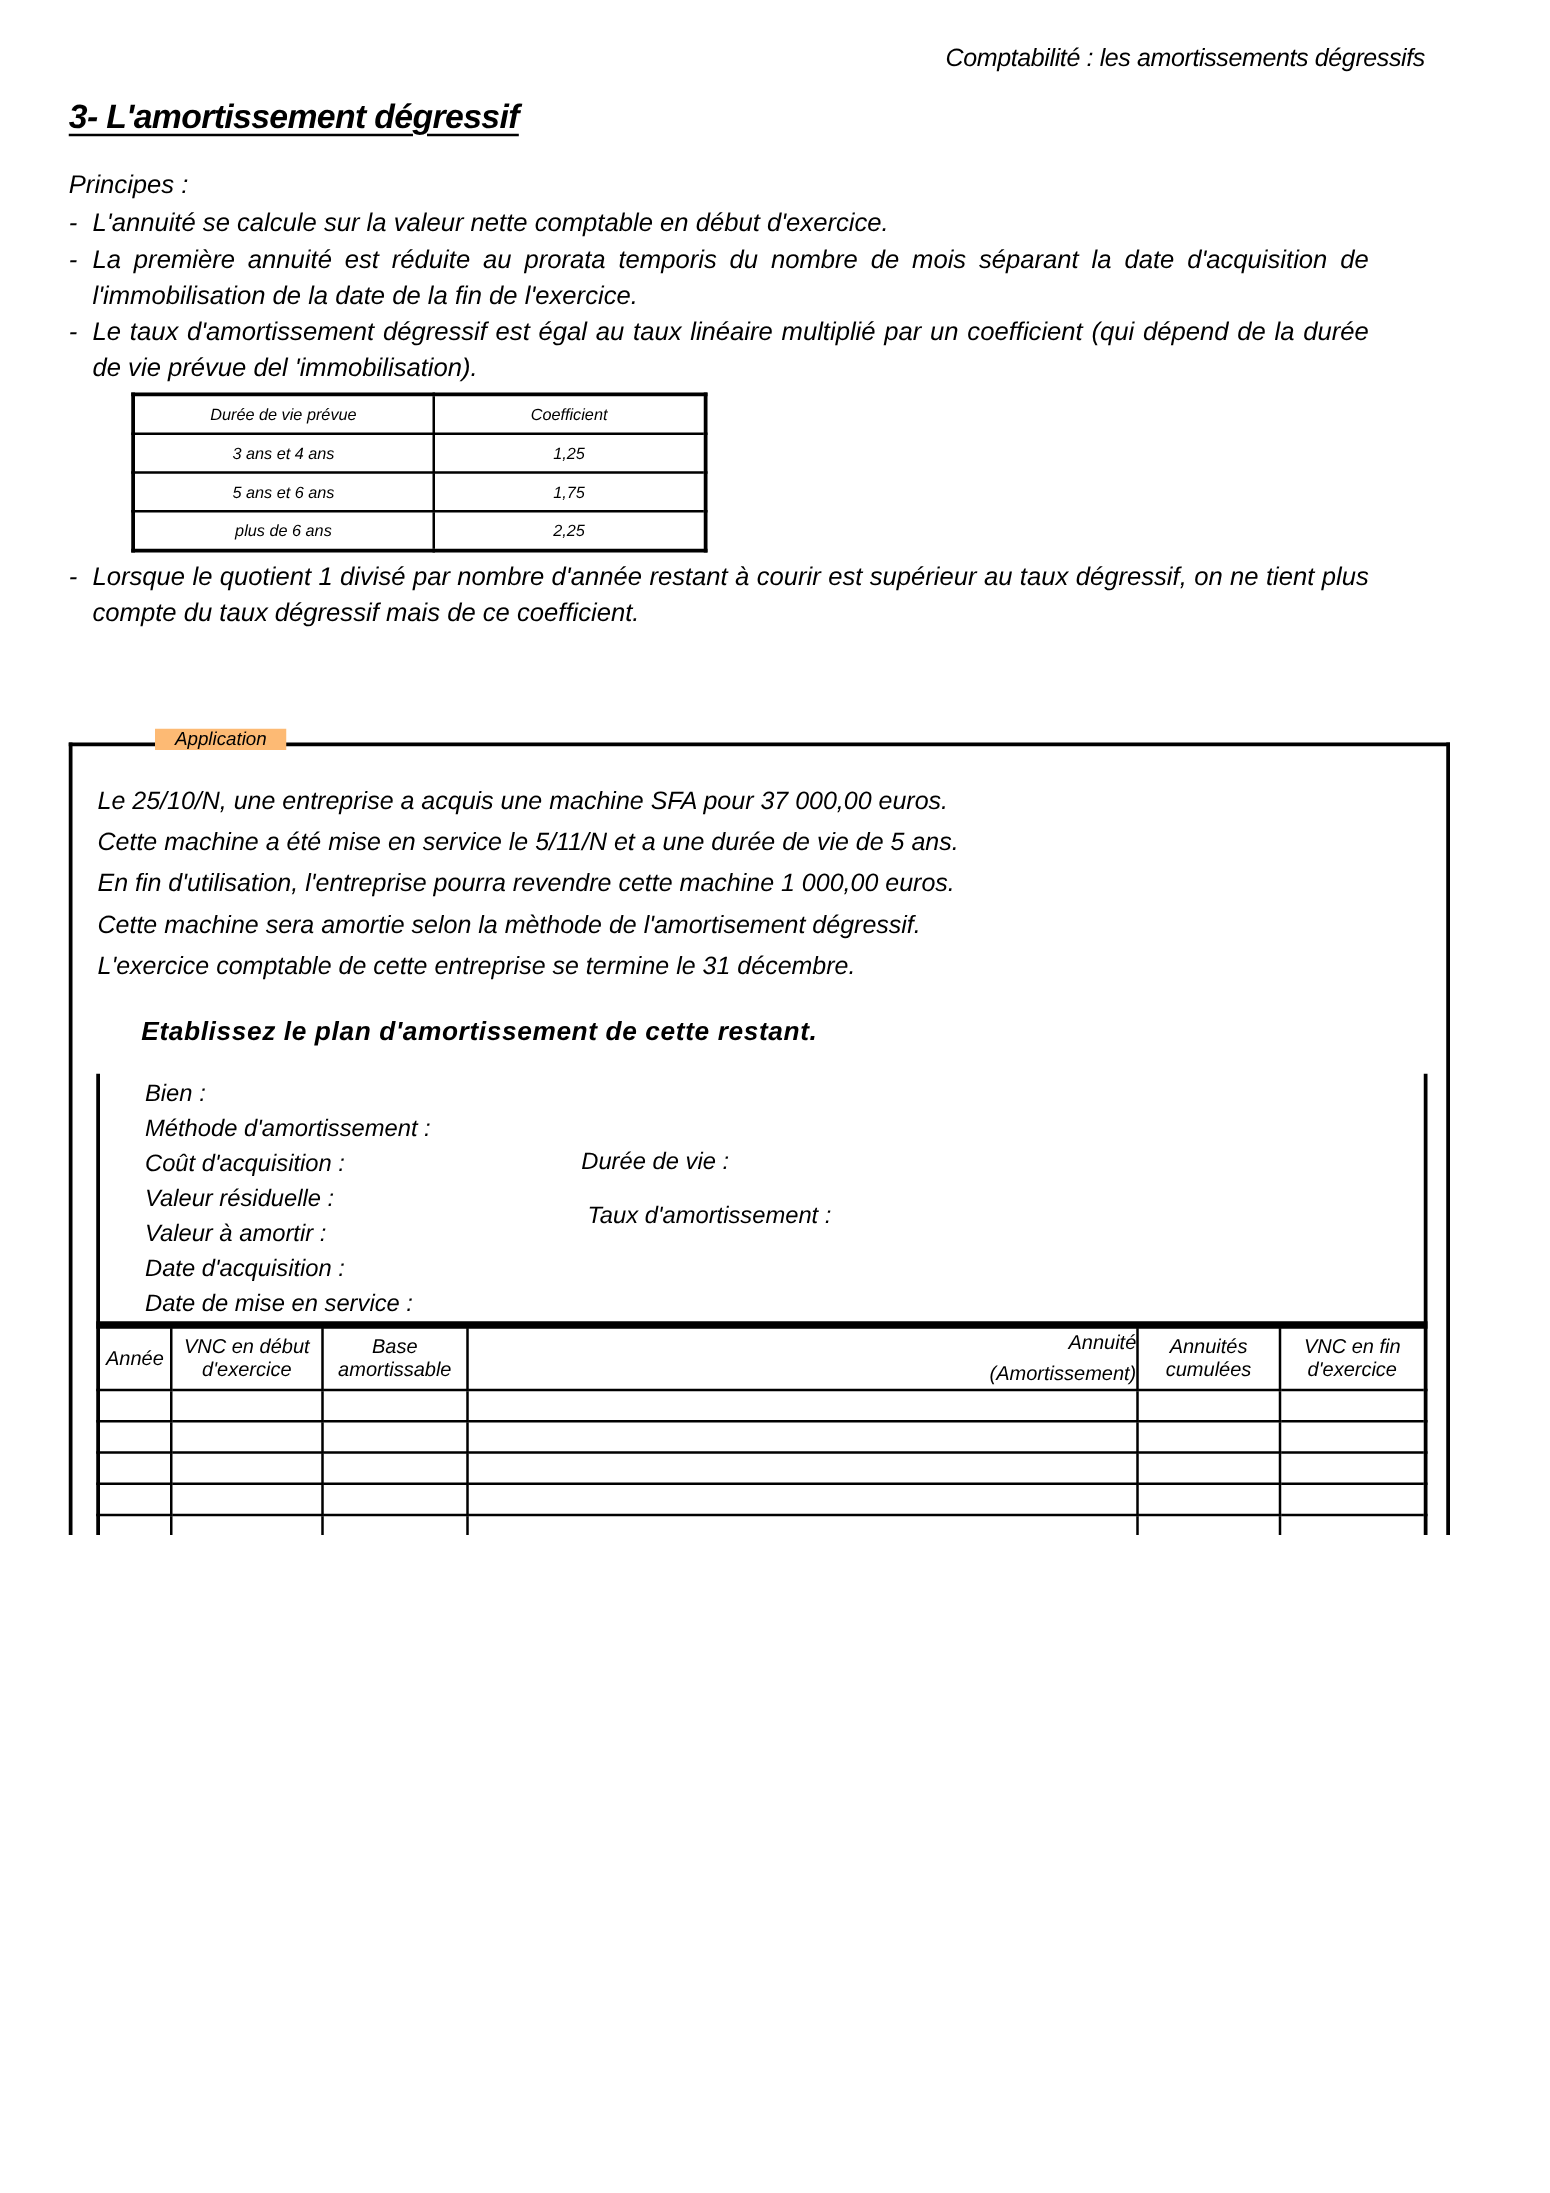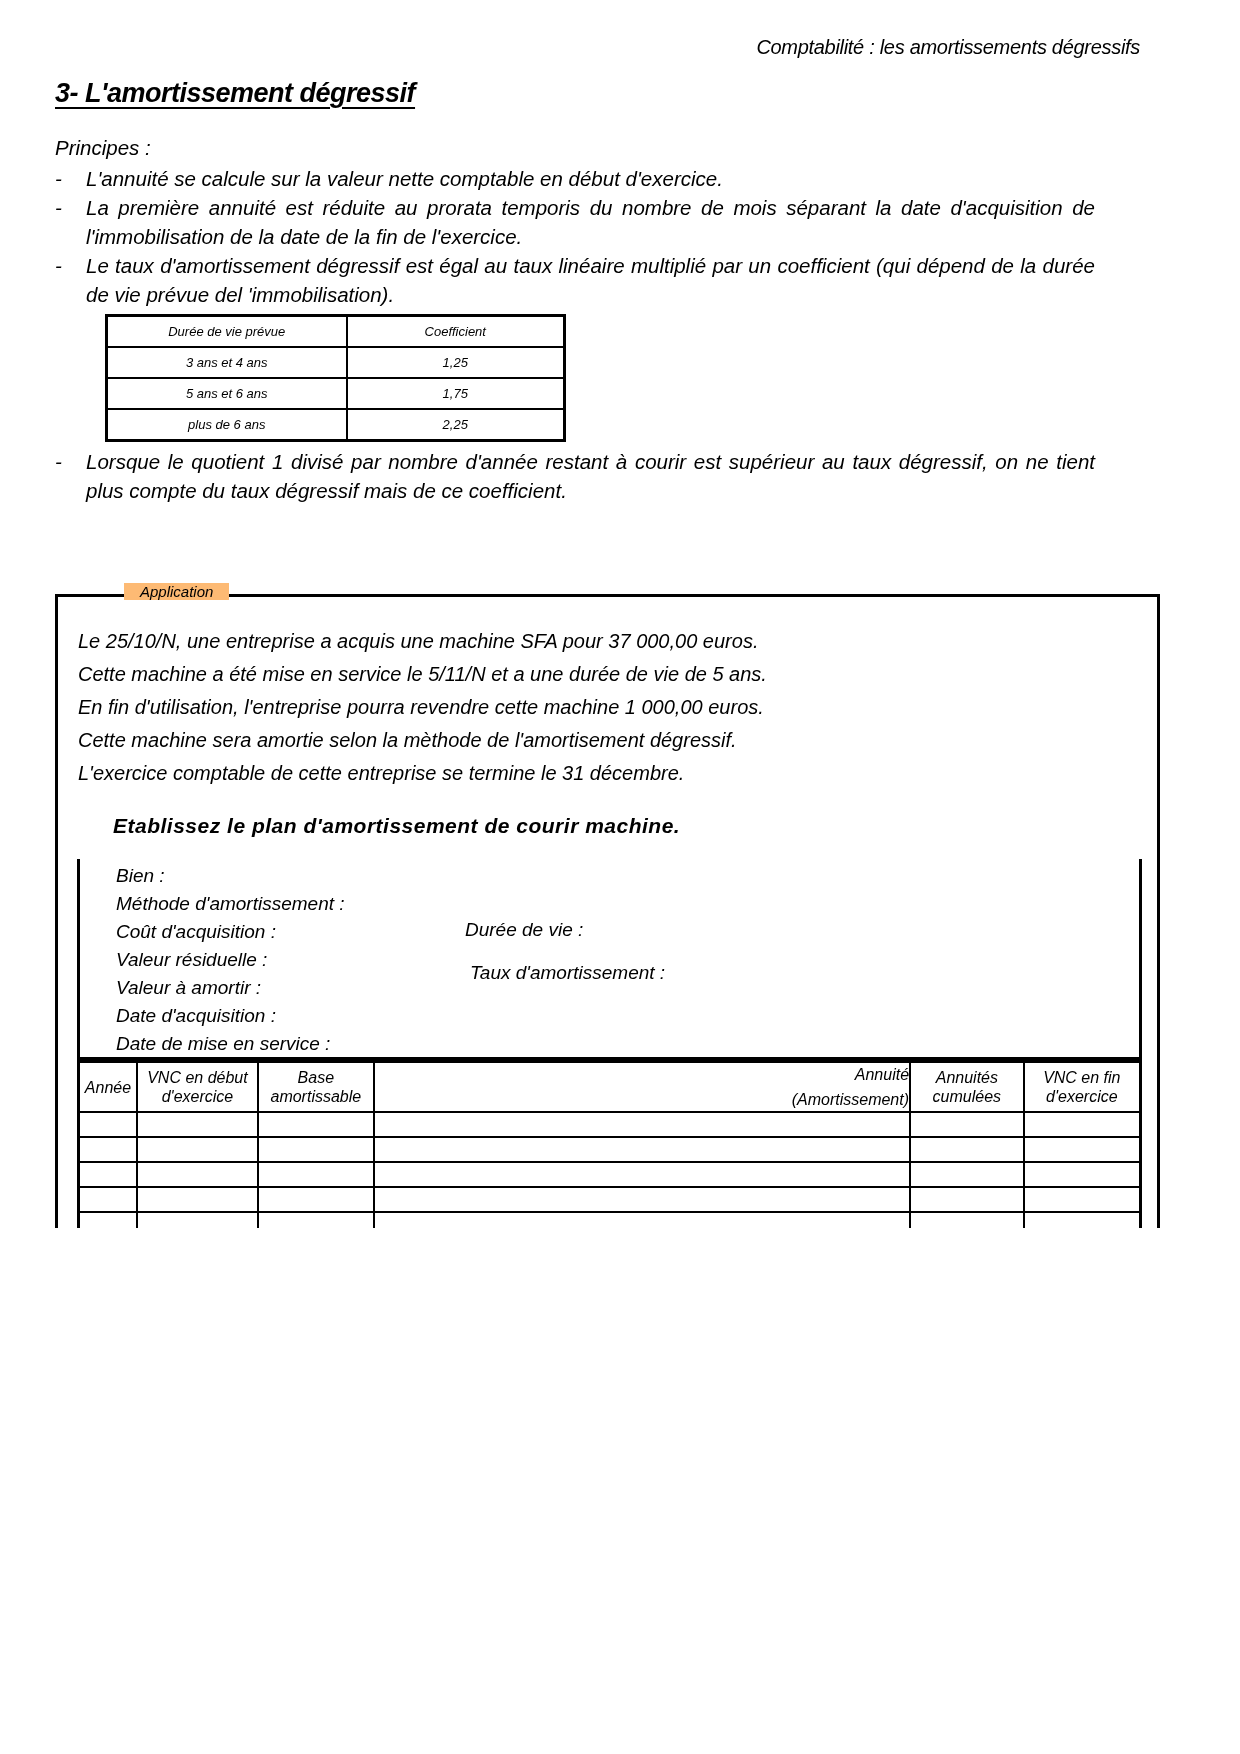--- a/index.html
+++ b/index.html
@@ -12,21 +12,21 @@
   .section-title{position:absolute;top:78px;left:55px;font-size:27px;font-style:italic;
                  font-weight:bold;letter-spacing:-0.5px;text-decoration:underline;
                  text-underline-offset:5px;}
 
   
   .principles{position:absolute;top:133px;left:55px;width:1040px;font-size:20.5px;
               font-style:italic;line-height:29px;}
   .p-heading{margin-bottom:2px;}
   .bullet{display:flex;}
   .bullet .dash{flex:0 0 19px;}
-  .bullet .btxt{flex:1;text-align:justify;margin-left:12px;}
+  .bullet .btxt{flex:1;text-align:justify;}
 
   .coef-table{border-collapse:collapse;margin:5px 0 5px 50px;table-layout:fixed;
               font-style:italic;font-size:13px;}
   .coef-table{border:3px solid #000;}
   .coef-table td,.coef-table th{border:2px solid #000;text-align:center;font-weight:normal;
               height:22px;padding:0;}
   .coef-col1{width:240px;}
   .coef-col2{width:218px;}
 
   
@@ -125,21 +125,21 @@
     <div class="app-legend">Application</div>
 
     <div class="app-text">
       <div>Le 25/10/N, une entreprise a acquis une machine SFA pour 37 000,00 euros.</div>
       <div>Cette machine a été mise en service le 5/11/N et a une durée de vie de 5 ans.</div>
       <div>En fin d'utilisation, l'entreprise pourra revendre cette machine 1 000,00 euros.</div>
       <div>Cette machine sera amortie selon la mèthode de l'amortisement dégressif.</div>
       <div>L'exercice comptable de cette entreprise se termine le 31 décembre.</div>
     </div>
 
-    <div class="instruction">Etablissez le plan d'amortissement de courir machine.</div>
+    <div class="instruction">Etablissez le plan d'amortissement de cette restant.</div>
 
     <div class="plan">
 
       <div class="plan-info">
         <div class="info-left">
           <div>Bien :</div>
           <div>Méthode d'amortissement :</div>
           <div>Coût d'acquisition :</div>
           <div>Valeur résiduelle :</div>
           <div>Valeur à amortir :</div>

